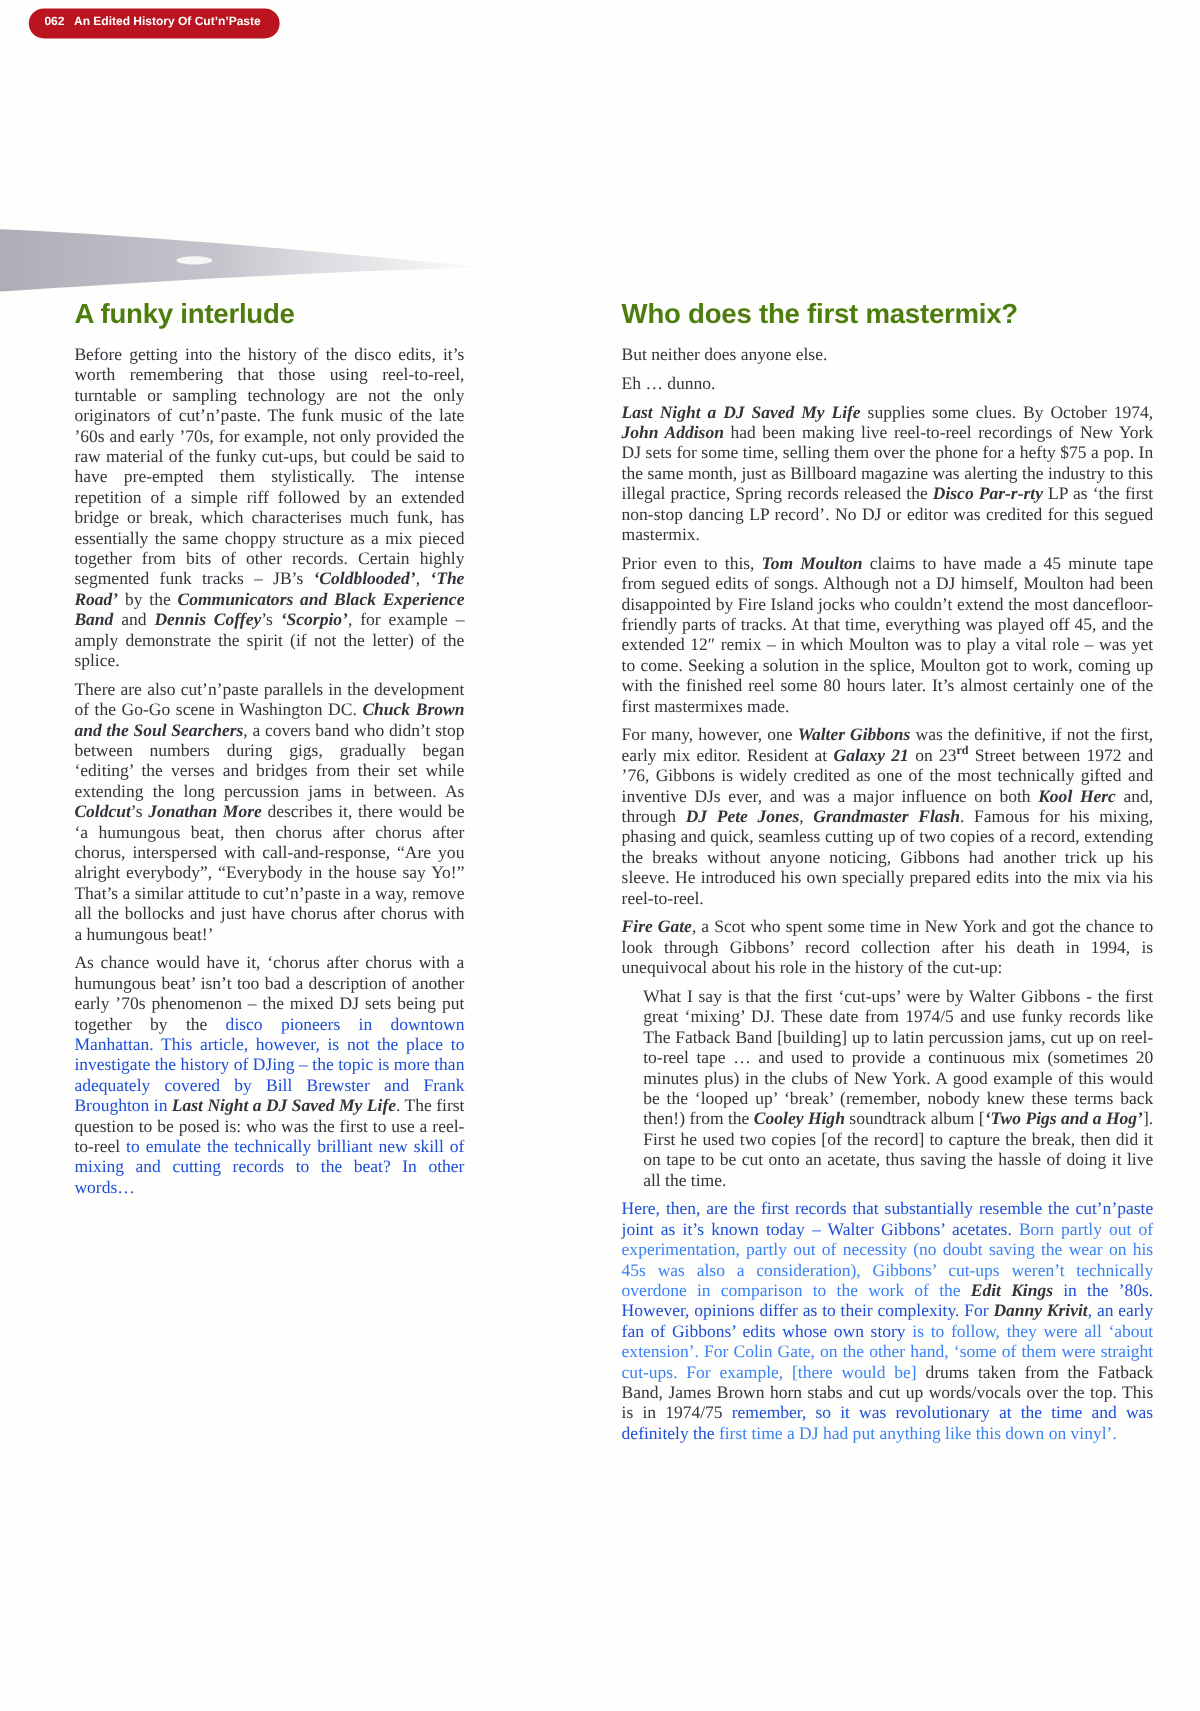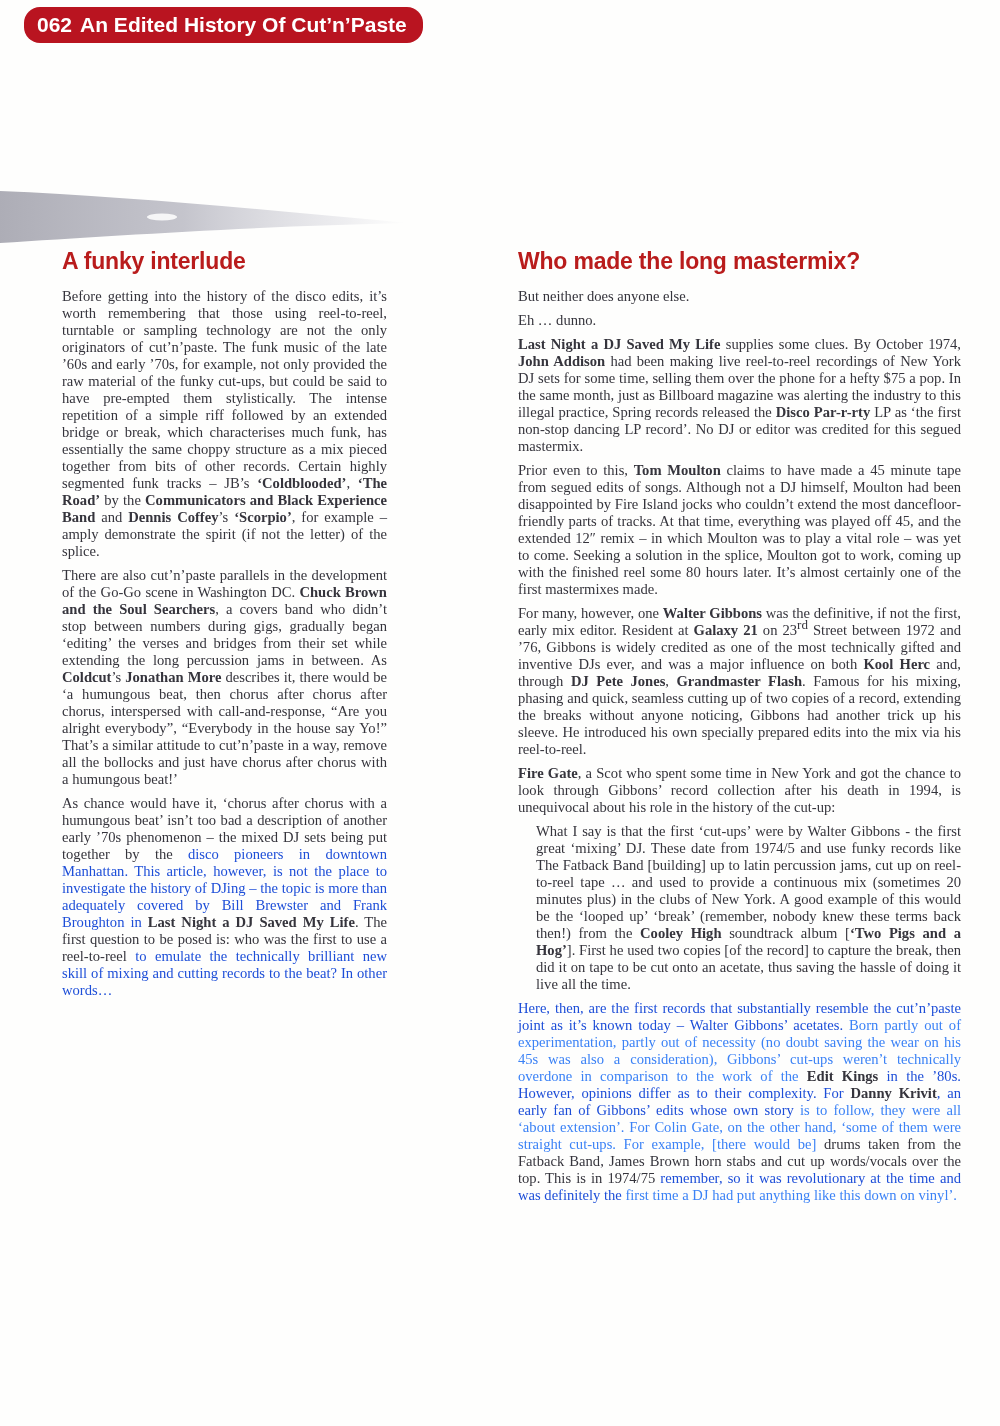--- a/index.html
+++ b/index.html
@@ -6,44 +6,44 @@
   .page {
     position:relative; width:1000px; height:1426px;
     background:#fefefdff; background:#fefefd;
     overflow:hidden;
     font-family:"Liberation Serif", serif;
   }
   .badge {
     position:absolute; left:24px; top:7px;
     background:#b91420; color:#ffffff;
     font-family:"Liberation Sans", sans-serif; font-weight:bold;
-    font-size:21px; line-height:1;
+    font-size:10px; line-height:1;
     padding:7px 16px 8px 13px; border-radius:16px;
     white-space:nowrap;
   }
   .badge .num { margin-right:8px; }
   .swoosh { position:absolute; left:0; top:183px; }
   .col { position:absolute; top:248px; }
   .col-left  { left:62px;  width:325px; }
   .col-right { left:518px; width:443px; }
   .head {
     font-family:"Liberation Sans", sans-serif; font-weight:bold;
-    color:#b91c1c; font-size:23px; letter-spacing:-0.2px;
+    color:#4d7c0f; font-size:23px; letter-spacing:-0.2px;
     margin:0 0 13px 0;
   }
   .body p {
     margin:0 0 7px 0;
     font-size:14.6px; line-height:17px;
     text-align:justify; color:#35343c;
   }
   .body p.quote { margin-left:18px; }
-  .b { font-weight:bold; }
+  .b { font-weight:bold;font-style:italic; }
   .s { color:#1d4ed8; }
   .f { color:#3b82f6; }
-  .body sup { font-size:13px; line-height:0; }
+  .body sup { font-size:10px; line-height:0;font-weight:bold; }
 </style>
 </head>
 <body>
 
 <div class="page">
 
   <div class="badge">
     <span class="num">062</span><span>An Edited History Of Cut’n’Paste</span>
   </div>
 
@@ -63,21 +63,21 @@
   <div class="col col-left">
     <h2 class="head">A funky interlude</h2>
     <div class="body">
         <p><span>Before getting into the history of the disco edits, it’s worth remembering that those using reel-to-reel, turntable or sampling technology are not the only originators of cut’n’paste.  The funk music of the late ’60s and early ’70s, for example, not only provided the raw material of the funky cut-ups, but could be said to have pre-empted them stylistically.  The intense repetition of a simple riff followed by an extended bridge or break, which characterises much funk, has essentially the same choppy structure as a mix pieced together from bits of other records.  Certain highly segmented funk tracks – JB’s </span><span class="b">‘Coldblooded’</span><span>, </span><span class="b">‘The Road’</span><span> by the </span><span class="b">Communicators and Black Experience Band</span><span> and </span><span class="b">Dennis Coffey</span><span>’s </span><span class="b">‘Scorpio’</span><span>, for example – amply demonstrate the spirit (if not the letter) of the splice.</span></p>
         <p><span>There are also cut’n’paste parallels in the development of the Go-Go scene in Washington DC.  </span><span class="b">Chuck Brown and the Soul Searchers</span><span>, a covers band who didn’t stop between numbers during gigs, gradually began ‘editing’ the verses and bridges from their set while extending the long percussion jams in between. As </span><span class="b">Coldcut</span><span>’s </span><span class="b">Jonathan More</span><span> describes it, there would be ‘a humungous beat, then chorus after chorus after chorus, interspersed with call-and-response, “Are you alright everybody”, “Everybody in the house say Yo!”  That’s a similar attitude to cut’n’paste in a way, remove all the bollocks and just have chorus after chorus with a humungous beat!’</span></p>
         <p><span>As chance would have it, ‘chorus after chorus with a humungous beat’ isn’t too bad a description of another early ’70s phenomenon – the mixed DJ sets being put together by the </span><span class="s">disco pioneers in downtown Manhattan.  This article, however, is not the place to investigate the history of DJing – the topic is more than adequately covered by Bill Brewster and Frank Broughton in </span><span class="b">Last Night a DJ Saved My Life</span><span>.  The first question to be posed is: who was the first to use a reel-to-reel </span><span class="s">to emulate the technically brilliant new skill of mixing and cutting records to the beat?  In other words…</span></p>
       </div>
   </div>
 
   <div class="col col-right">
-    <h2 class="head">Who made the long mastermix?</h2>
+    <h2 class="head">Who does the first mastermix?</h2>
     <div class="body">
         <p><span>But neither does anyone else.</span></p>
         <p><span>Eh … dunno.</span></p>
         <p><span class="b">Last Night a DJ Saved My Life</span><span> supplies some clues.  By October 1974, </span><span class="b">John Addison</span><span> had been making live reel-to-reel recordings of New York DJ sets for some time, selling them over the phone for a hefty $75 a pop.  In the same month, just as Billboard magazine was alerting the industry to this illegal practice, Spring records released the </span><span class="b">Disco Par-r-rty</span><span> LP as ‘the first non-stop dancing LP record’.  No DJ or editor was credited for this segued mastermix.</span></p>
         <p><span>Prior even to this, </span><span class="b">Tom Moulton</span><span> claims to have made a 45 minute tape from segued edits of songs.  Although not a DJ himself, Moulton had been disappointed by Fire Island jocks who couldn’t extend the most dancefloor-friendly parts of tracks. At that time, everything was played off 45, and the extended 12″ remix – in which Moulton was to play a vital role – was yet to come. Seeking a solution in the splice, Moulton got to work, coming up with the finished reel some 80 hours later. It’s almost certainly one of the first mastermixes made.</span></p>
         <p><span>For many, however, one </span><span class="b">Walter Gibbons</span><span> was the definitive, if not the first, early mix editor.  Resident at </span><span class="b">Galaxy 21</span><span> on 23</span><sup>rd</sup><span> Street between 1972 and ’76, Gibbons is widely credited as one of the most technically gifted and inventive DJs ever, and was a major influence on both </span><span class="b">Kool Herc</span><span> and, through </span><span class="b">DJ Pete Jones</span><span>, </span><span class="b">Grandmaster Flash</span><span>.  Famous for his mixing, phasing and quick, seamless cutting up of two copies of a record, extending the breaks without anyone noticing, Gibbons had another trick up his sleeve.  He introduced his own specially prepared edits into the mix via his reel-to-reel.</span></p>
         <p><span class="b">Fire Gate</span><span>, a Scot who spent some time in New York and got the chance to look through Gibbons’ record collection after his death in 1994, is unequivocal about his role in the history of the cut-up:</span></p>
         <p class="quote"><span>What I say is that the first ‘cut-ups’ were by Walter Gibbons - the first great ‘mixing’ DJ.  These date from 1974/5 and use funky records like The Fatback Band [building] up to latin percussion jams, cut up on reel-to-reel tape … and used to provide a continuous mix (sometimes 20 minutes plus) in the clubs of New York. A good example of this would be the ‘looped up’ ‘break’ (remember, nobody knew these terms back then!) from the </span><span class="b">Cooley High</span><span> soundtrack album [</span><span class="b">‘Two Pigs and a Hog’</span><span>].  First he used two copies [of the record] to capture the break, then did it on tape to be cut onto an acetate, thus saving the hassle of doing it live all the time.</span></p>
         <p><span class="s">Here, then, are the first records that substantially resemble the cut’n’paste joint as it’s known today – Walter Gibbons’ acetates. </span><span class="f">Born partly out of experimentation, partly out of necessity (no doubt saving the wear on his 45s was also a consideration), Gibbons’ cut-ups weren’t technically overdone in comparison to the work of the </span><span class="b">Edit Kings</span><span class="s"> in the ’80s.  However, opinions differ as to their complexity. For </span><span class="b">Danny Krivit</span><span class="s">, an early fan of Gibbons’ edits whose own story </span><span class="f">is to follow, they were all ‘about extension’.  For Colin Gate, on the other hand, ‘some of them were straight cut-ups. For example, [there would be] </span><span>drums taken from the Fatback Band, James Brown horn stabs and cut up words/vocals over the top.  This is in 1974/75 </span><span class="s">remember, so it was revolutionary at the time and was definitely the </span><span class="f">first time a DJ had put anything like this down on vinyl’.</span></p>
       </div>

